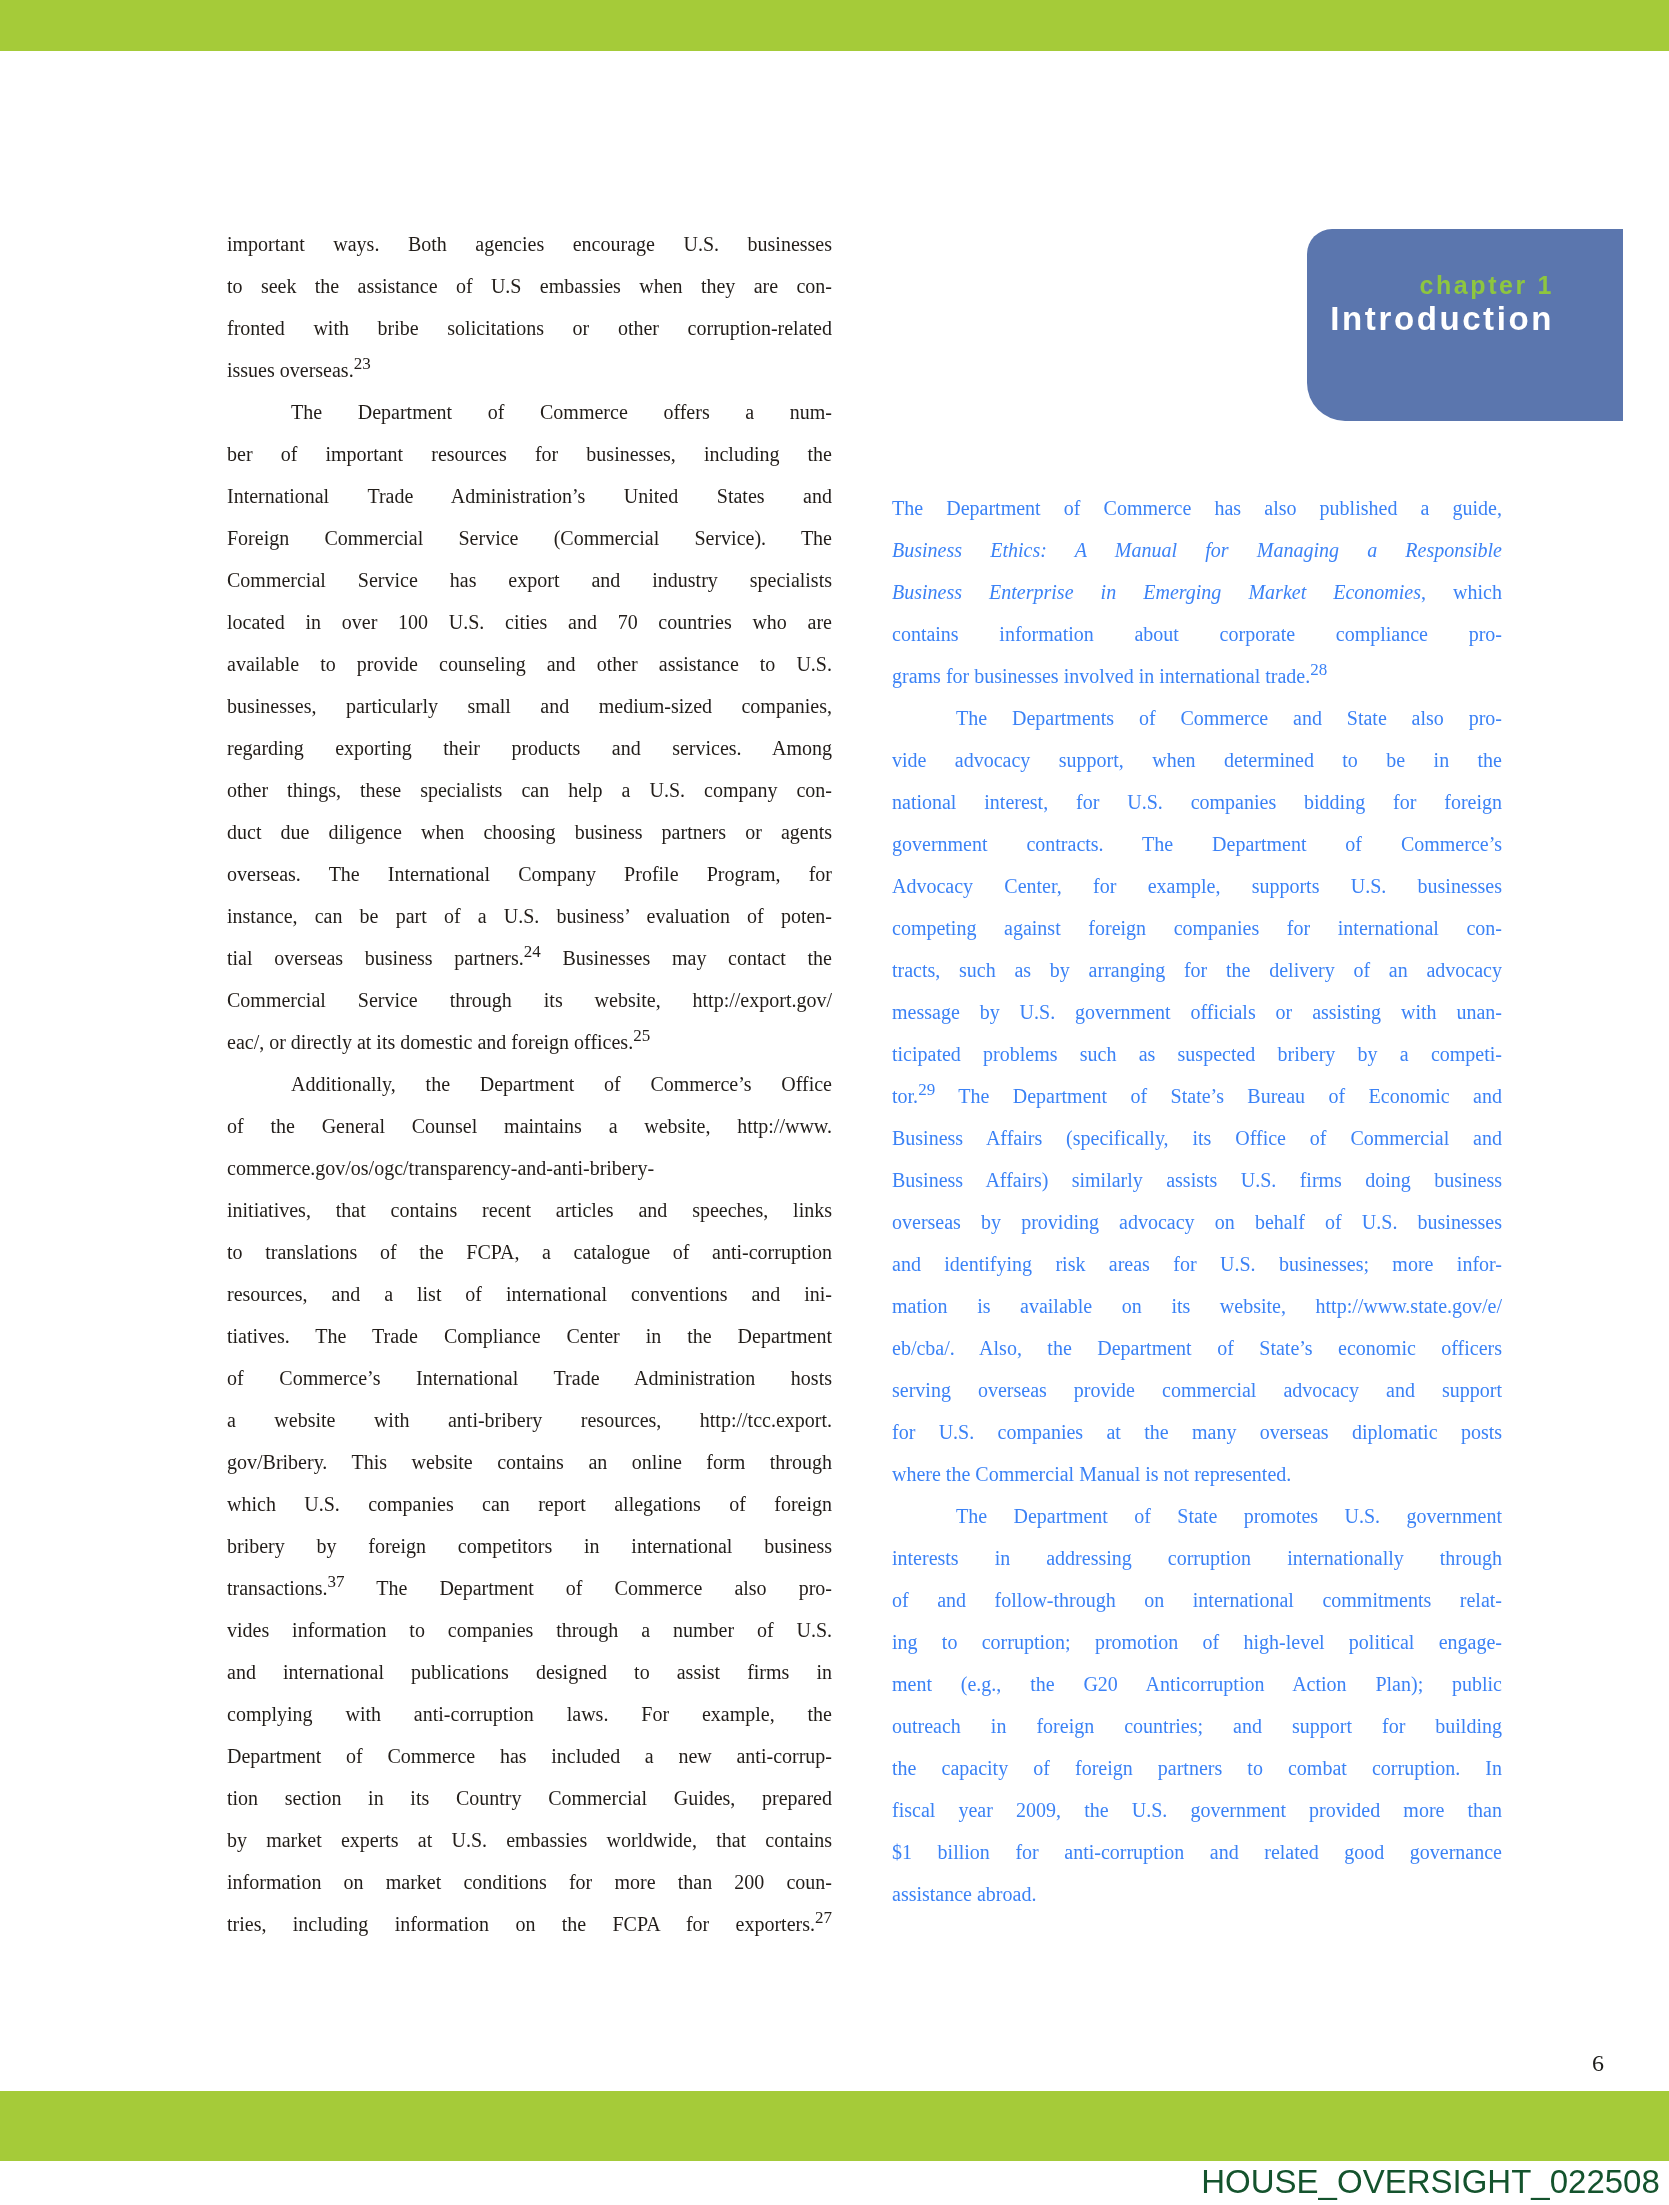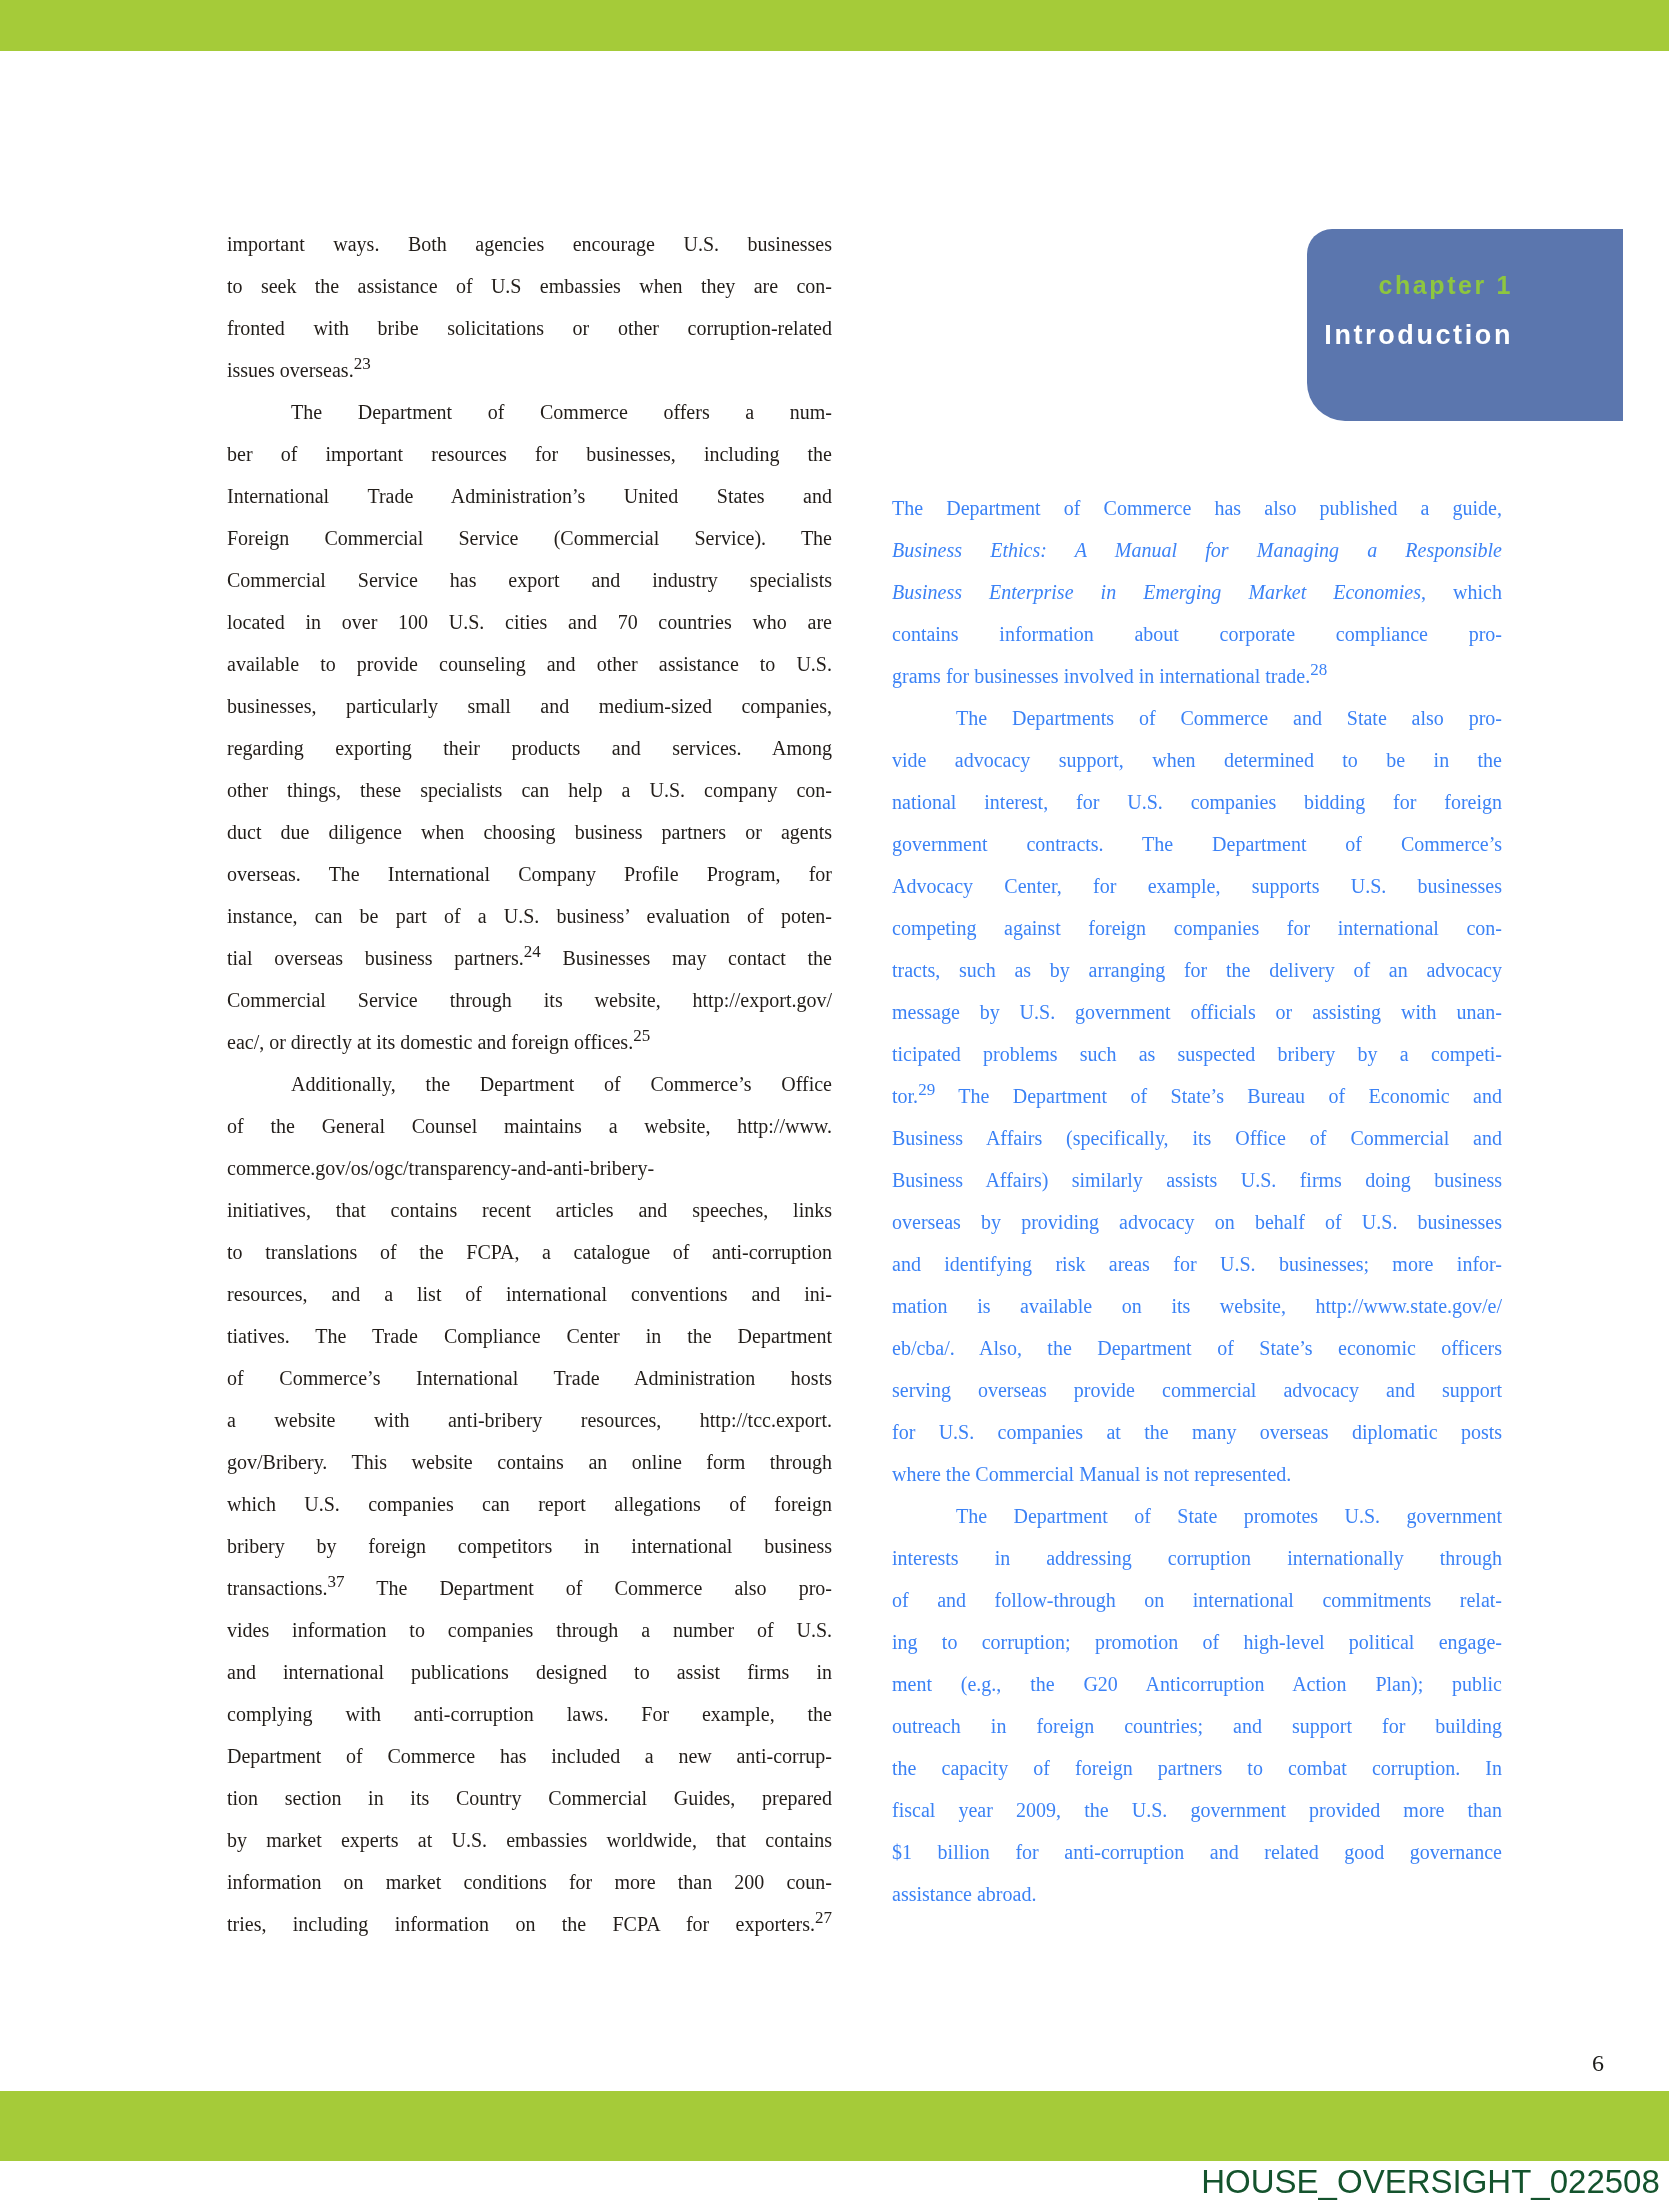--- a/index.html
+++ b/index.html
@@ -30,37 +30,37 @@
     height: 70px;
   }
   .chapter-tab {
     position: absolute;
     left: 1307px;
     top: 229px;
     width: 316px;
     height: 192px;
     border-radius: 25px 0 0 38px;
     box-sizing: border-box;
-    padding: 41px 110px 0 0;
+    padding: 41px 69px 0 0;
     text-align: right;
     font-family: "Liberation Sans", sans-serif;
   }
   .chapter-kicker {
     font-size: 25px;
     line-height: 30px;
     font-weight: bold;
     letter-spacing: 2.6px;
   }
   .chapter-title {
     color: #ffffff;
-    font-size: 27px;
+    font-size: 33px;
     line-height: 34px;
     font-weight: bold;
     letter-spacing: 2.6px;
-    margin-top: 18px;
+    margin-top: 2px;
   }
   .col {
     position: absolute;
     font-size: 20px;
     line-height: 42px;
     color: #221d19;
   }
   .col-left  { left: 227px;  top: 223px; width: 605px; }
   .col-right { left: 892px; top: 487px; width: 610px; }
   .line {

